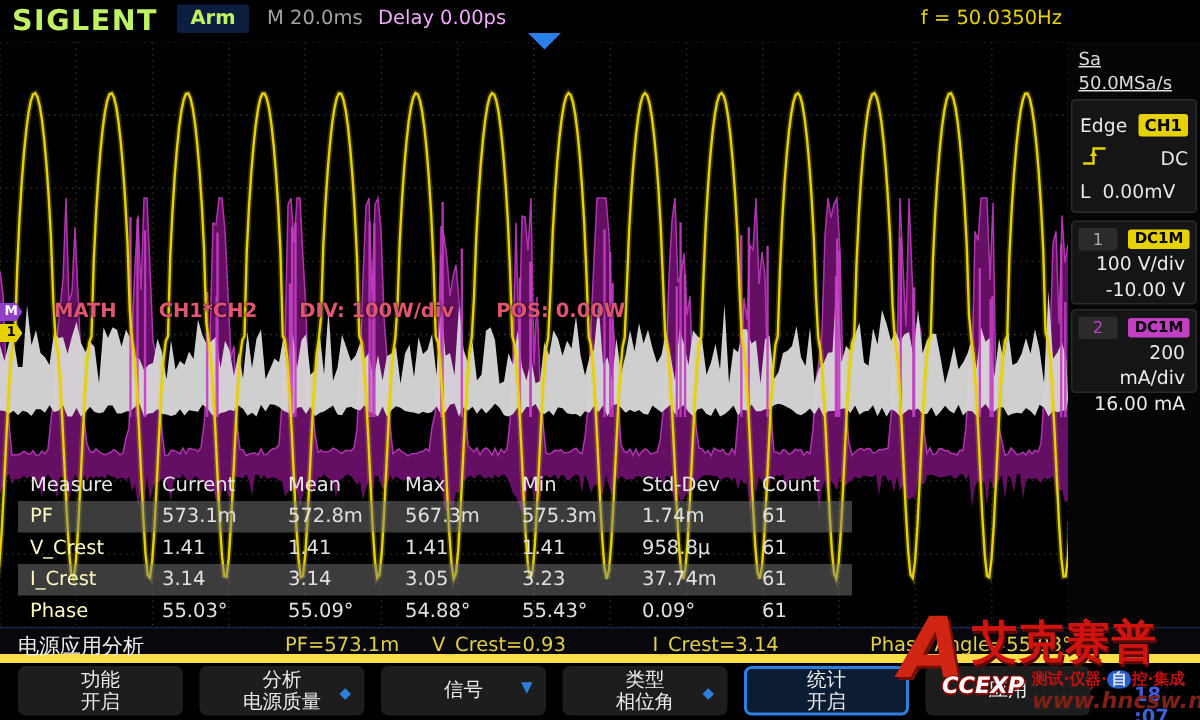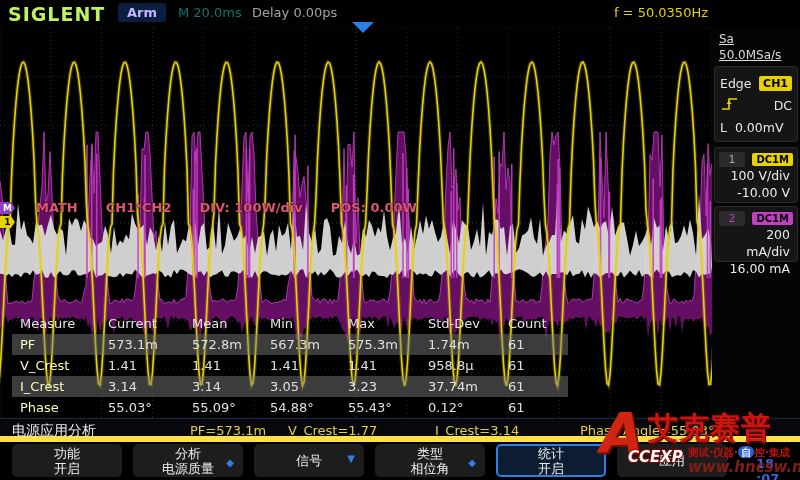--- a/index.html
+++ b/index.html
@@ -2,23 +2,23 @@
 <html><head>
 <meta charset="utf-8">
 <style>
   html,body{margin:0;padding:0;background:#000;}
   .screen{position:relative;width:800px;height:480px;background:#000;overflow:hidden;
           font-family:"DejaVu Sans","Liberation Sans",sans-serif;color:#ddd;}
   
   .topbar{position:absolute;left:0;top:0;width:800px;height:28px;background:#000;}
   .brand{position:absolute;left:8px;top:3px;font-size:19px;font-weight:900;letter-spacing:1px;color:#bef264;}
   .acq{position:absolute;left:118px;top:3px;width:48px;height:19px;background:#0b1e3f;border-radius:2px;
-       color:#c4b5fd;font-size:13px;font-weight:bold;text-align:center;line-height:19px;}
-  .tbval{position:absolute;left:178px;top:5px;font-size:13px;color:#0f766e;}
-  .delayval{position:absolute;left:252px;top:5px;font-size:13px;color:#a3a3a3;}
+       color:#bef264;font-size:13px;font-weight:bold;text-align:center;line-height:19px;}
+  .tbval{position:absolute;left:178px;top:5px;font-size:13px;color:#a3a3a3;}
+  .delayval{position:absolute;left:252px;top:5px;font-size:13px;color:#f0abfc;}
   .freqval{position:absolute;right:92px;top:5px;font-size:13px;color:#e6d200;}
   
   .gridarea{position:absolute;left:0;top:28px;width:712px;height:390px;background:#000;}
   .gridarea svg{position:absolute;left:0;top:0;}
   .trig-marker{position:absolute;left:352px;top:-6px;width:0;height:0;
     border-left:11px solid transparent;border-right:11px solid transparent;border-top:11px solid #2b7fe8;z-index:6;}
   .math-label{position:absolute;left:36px;top:172px;z-index:5;font-size:13px;font-weight:bold;color:#e05570;
     display:flex;gap:28px;text-shadow:0 0 2px #000;}
   .badge-marker{position:absolute;left:0;width:15px;height:12px;font-size:9px;font-weight:bold;
     text-align:center;line-height:12px;z-index:6;clip-path:polygon(0 0,72% 0,100% 50%,72% 100%,0 100%);}
@@ -170,22 +170,22 @@
       <span>MATH</span>
       <span>CH1*CH2</span>
       <span>DIV: 100W/div</span>
       <span>POS: 0.00W</span>
     </div>
     <div class="mtable" id="mtable">
         <div class="mrow mhead">
           <span class="mname">Measure</span>
           <span class="mcell">Current</span>
           <span class="mcell">Mean</span>
+          <span class="mcell">Max</span>
           <span class="mcell">Min</span>
-          <span class="mcell">Max</span>
           <span class="mcell">Std-Dev</span>
           <span class="mcell">Count</span>
         </div>
         <div class="mrow hl">
           <span class="mname">PF</span>
           <span class="mcell">573.1m</span>
           <span class="mcell">572.8m</span>
           <span class="mcell">567.3m</span>
           <span class="mcell">575.3m</span>
           <span class="mcell">1.74m</span>
@@ -208,21 +208,21 @@
           <span class="mcell">3.23</span>
           <span class="mcell">37.74m</span>
           <span class="mcell">61</span>
         </div>
         <div class="mrow">
           <span class="mname">Phase</span>
           <span class="mcell">55.03°</span>
           <span class="mcell">55.09°</span>
           <span class="mcell">54.88°</span>
           <span class="mcell">55.43°</span>
-          <span class="mcell">0.12°</span>
+          <span class="mcell">0.09°</span>
           <span class="mcell">61</span>
         </div>
       </div>
   </div>
 
   <div class="sidebar">
     <div class="sainfo">
       <div>Sa 50.0MSa/s</div>
       <div>Curr 14Mpts</div>
     </div>
@@ -265,21 +265,21 @@
       </div>
       <div class="chval">200 mA/div</div>
       <div class="chval">16.00 mA</div>
     </div>
   </div>
 
   <div class="statusbar">
     <div class="sb-title">电源应用分析</div>
     <div id="sb-items">
         <div class="sb-item" style="left: 142px; margin-left: 48px;">PF=573.1m</div>
-        <div class="sb-item" style="left: 288px;">V_Crest=1.77</div>
+        <div class="sb-item" style="left: 288px;">V_Crest=0.93</div>
         <div class="sb-item" style="left: 435px;">I_Crest=3.14</div>
         <div class="sb-item" style="left: 580px;">Phase Angle=55.03°</div>
       </div>
   </div>
 
   <div class="menubar" id="menubar">
     <div class="sysicons">
       <span class="usb-ic"></span>
       <span class="err-ic">✕</span>
     </div>

